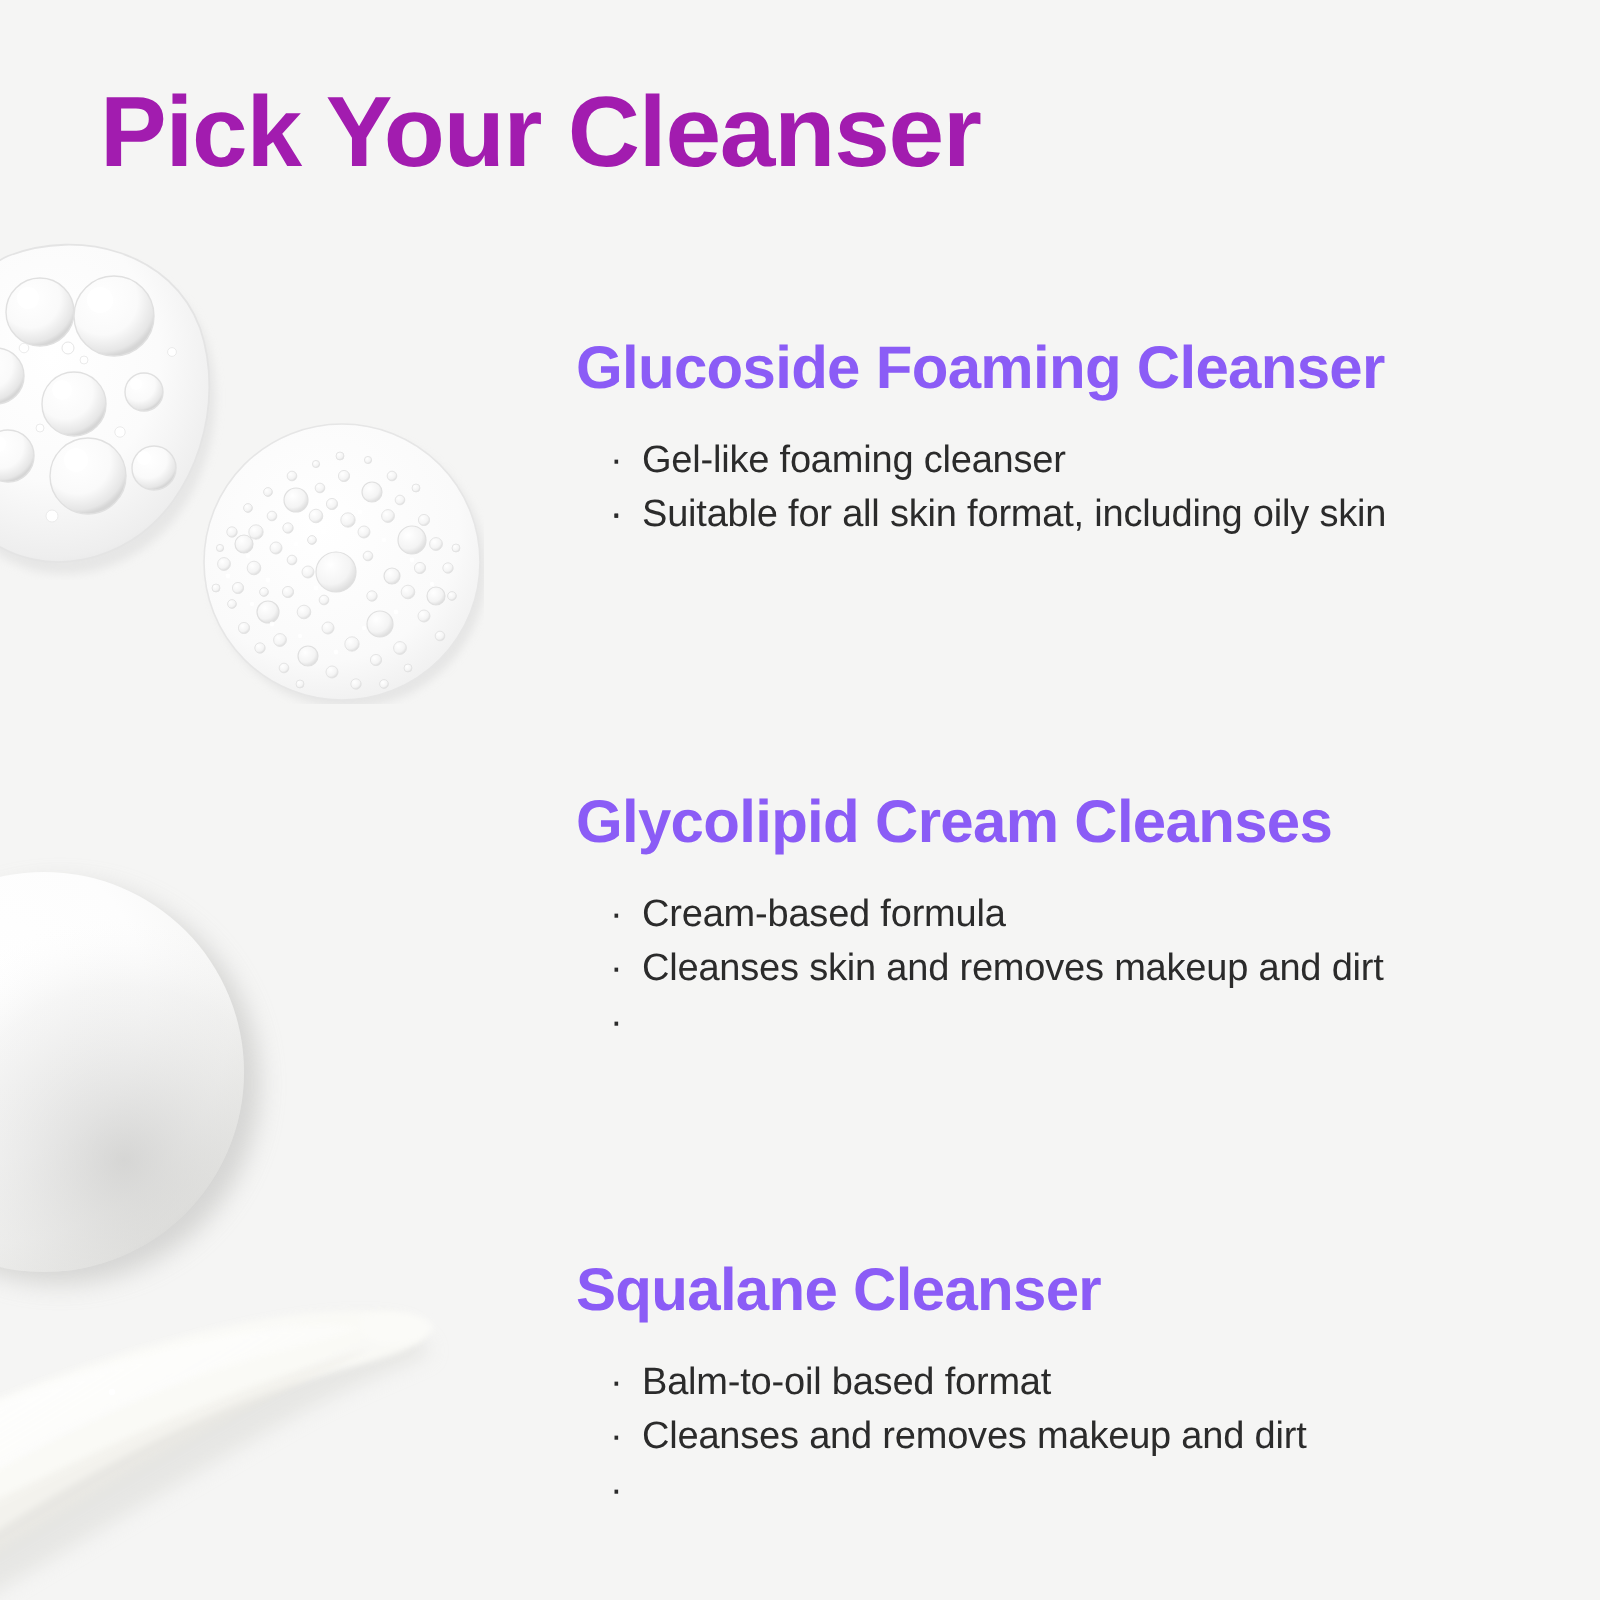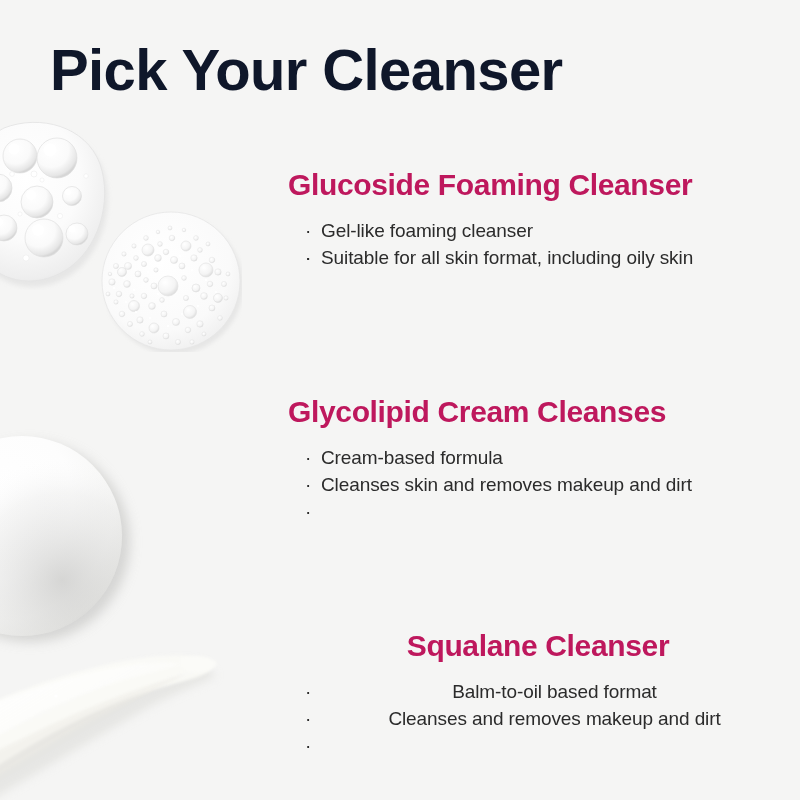--- a/index.html
+++ b/index.html
@@ -20,42 +20,42 @@
     height: 800px;
     background: #f5f5f4;
     overflow: hidden;
   }
 
   
   #page-title {
     position: absolute;
     left: 50px;
     top: 38px;
-    font-size: 58px;
+    font-size: 50px;
     font-weight: bold;
     letter-spacing: -0.6px;
-    color: #0f172a;
+    color: #a21caf;
     line-height: 1.12;
     white-space: nowrap;
   }
 
   
   .product-section {
     position: absolute;
     left: 288px;
     width: 500px;
   }
   #section-0 { top: 168px; }
   #section-1 { top: 395px; }
-  #section-2 { top: 629px; text-align: center; }
+  #section-2 { top: 629px; }
 
   .product-heading {
     font-size: 30px;
     font-weight: bold;
-    color: #be185d;
+    color: #8b5cf6;
     letter-spacing: -0.35px;
     line-height: 1.15;
     margin: 0 0 14px 0;
     white-space: nowrap;
   }
 
   .product-bullets {
     list-style: none;
     margin: 0;
     padding: 0 0 0 17px;

